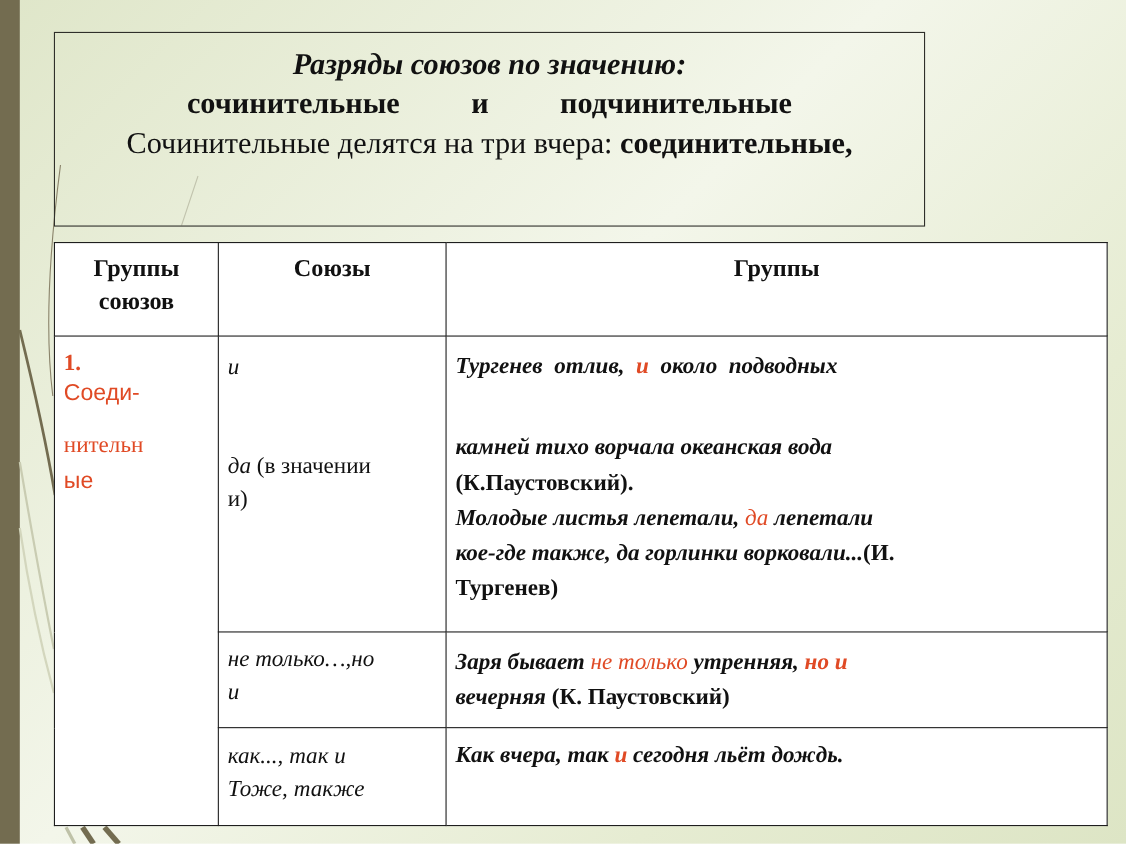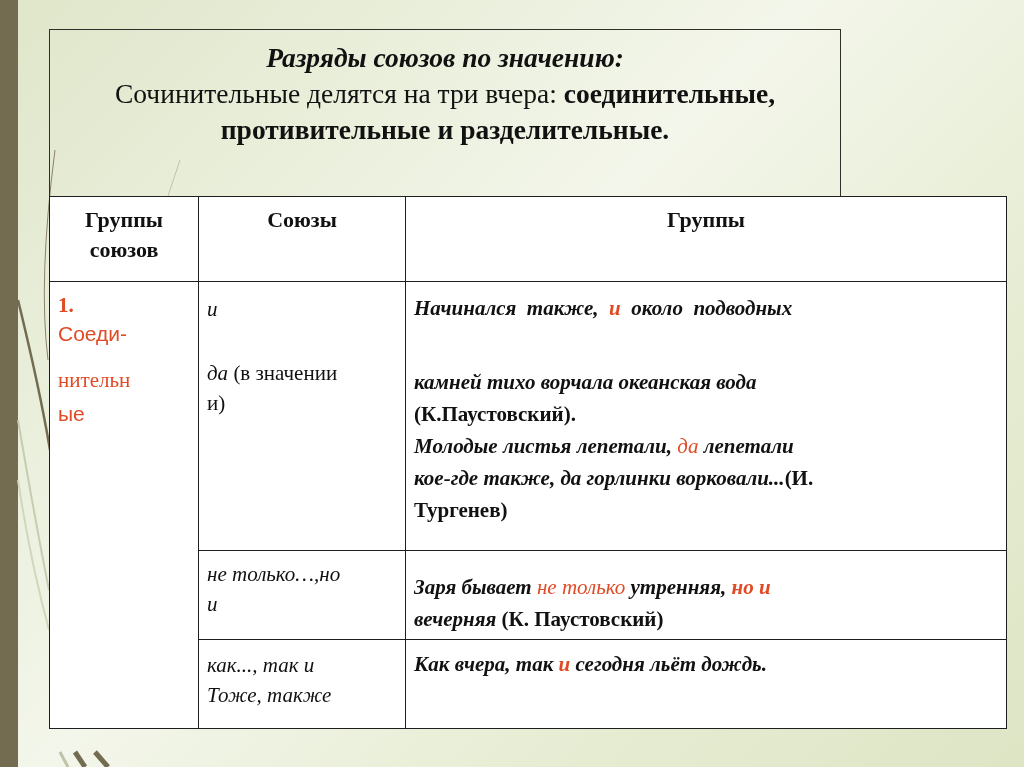--- a/index.html
+++ b/index.html
@@ -7,21 +7,21 @@
     background:linear-gradient(135deg,#dfe6c9 0%,#f3f6ea 45%,#e6ecd2 75%,#dde5c5 100%);
     font-family:"Liberation Serif","DejaVu Serif",serif;color:#111;}
   .left-stripe{position:absolute;left:0;top:0;width:18px;height:767px;background:#736c50;}
   .deco{position:absolute;left:0;top:0;width:1024px;height:767px;pointer-events:none;}
   .title-box{position:absolute;left:49px;top:29px;width:792px;height:177px;border:1.5px solid #2f2f2a;
     box-sizing:border-box;text-align:center;font-size:27.5px;line-height:36px;padding-top:10px;}
   .title-box .l1{font-style:italic;font-weight:bold;}
   .title-box .l2{font-weight:bold;word-spacing:0;}
   .title-box .l2 span{display:inline-block;}
   .title-box b{font-weight:bold;text-align:right;}
-  table.main{position:absolute;left:49px;top:196px;width:958px;border-collapse:collapse;background:#fff;}
+  table.main{position:absolute;left:49px;top:220px;width:958px;border-collapse:collapse;background:#fff;}
   table.main td, table.main th{border:1.5px solid #1e1e1e;vertical-align:top;padding:8px 8px 4px 8px;}
   table.main th{font-weight:bold;font-size:22px;text-align:center;line-height:30px;height:72px;}
   .c1{width:132px;}
   .c2{width:190px;}
   .grp{color:#e04a25;font-size:21px;line-height:38px;font-family:"Liberation Sans","DejaVu Sans",sans-serif;}
   .grp .num{font-weight:bold;font-family:"Liberation Serif",serif;}
   .conj{font-size:21px;line-height:30px;}
   .conj i{font-style:italic;}
   .ex{font-size:21px;line-height:32px;font-weight:bold;}
   .ex i{font-style:italic;}
@@ -39,60 +39,64 @@
   <path d="M18 420 Q 35 520 49 590" stroke="#c9ccb2" stroke-width="2" fill="none"></path>
   <path d="M18 480 Q 30 560 49 630" stroke="#d3d6bd" stroke-width="2" fill="none"></path>
   <path d="M180 160 L 165 205" stroke="#c2c4ae" stroke-width="1" fill="none"></path>
   <path d="M75 752 L 85 767" stroke="#736c50" stroke-width="5" fill="none"></path>
   <path d="M95 752 L 108 767" stroke="#736c50" stroke-width="5" fill="none"></path>
   <path d="M60 752 L 68 767" stroke="#bfc2a8" stroke-width="3" fill="none"></path>
 </svg>
 
 <div class="title-box">
   <div class="l1">Разряды союзов по значению:</div>
+  <div class="l2">
+    <span>сочинительные</span>
+    <span style="margin:0 58px">и</span>
+    <span>подчинительные</span>
+  </div>
   <div>
     <span>Сочинительные делятся на три вчера: </span><b>соединительные,</b>
   </div>
-  <div style="font-weight:bold">противительные и разделительные.</div>
 </div>
 
 <table class="main">
   <tbody>
       <tr>
     <th class="c1">Группы союзов</th>
     <th class="c2">Союзы</th>
     <th>Группы</th>
   </tr>
   <tr>
     <td class="c1 grp" rowspan="3" style="padding-top:10px;">
       <div class="num" style="line-height:26px;">1.</div>
       <div style="line-height:32px;">Соеди-</div>
       <div style="line-height:44px;margin-top:8px;font-family:Liberation Serif, serif;">нительн</div>
       <div style="line-height:24px;">ые</div>
     </td>
     <td class="c2 conj" style="height:252px;padding-top:12px;">
       <div><i>и</i></div>
-      <div style="margin-top:34px"><i>да</i><span> (в значении</span></div>
+      <div style="margin-top:60px"><i>да</i><span> (в значении</span></div>
       <div>и)</div>
     </td>
     <td class="ex" style="padding-top:10px;">
-      <div><i style="white-space:pre">Начинался  также,  </i><i class="red">и</i><i style="white-space:pre">  около  подводных</i></div>
+      <div><i style="white-space:pre">Тургенев  отлив,  </i><i class="red">и</i><i style="white-space:pre">  около  подводных</i></div>
       <div style="margin-top:42px"><i>камней тихо ворчала океанская вода</i></div>
       <div>(К.Паустовский).</div>
       <div><i>Молодые листья лепетали, </i><i class="red" style="font-weight:normal">да</i><i> лепетали</i></div>
       <div><i>кое-где также, да горлинки ворковали...</i><span>(И.</span></div>
       <div>Тургенев)</div>
     </td>
   </tr>
   <tr class="noborder-top">
     <td class="c2 conj" style="height:74px;">
       <div><i>не только…,но</i></div>
       <div><i>и</i></div>
     </td>
-    <td class="ex" style="padding-top:20px;">
+    <td class="ex" style="padding-top:10px;">
       <div><i>Заря бывает </i><i class="red" style="font-weight:normal">не только</i><i> утренняя, </i><i class="red">но и</i></div>
       <div><i>вечерняя</i><span> (К. Паустовский)</span></div>
     </td>
   </tr>
   <tr class="noborder-top row-last">
     <td class="c2 conj" style="height:74px;padding-top:10px;">
       <div><i>как..., так и</i></div>
       <div><i>Тоже, также</i></div>
     </td>
     <td class="ex" style="padding-top:8px;">

